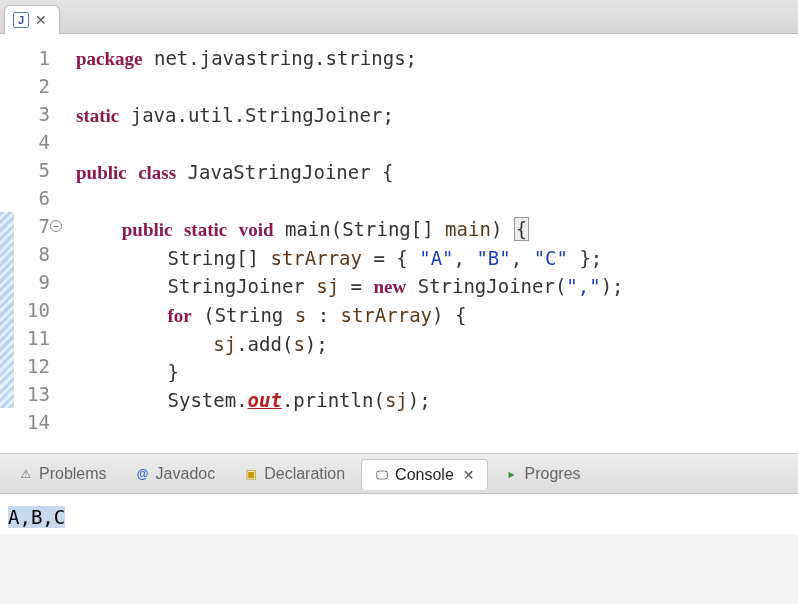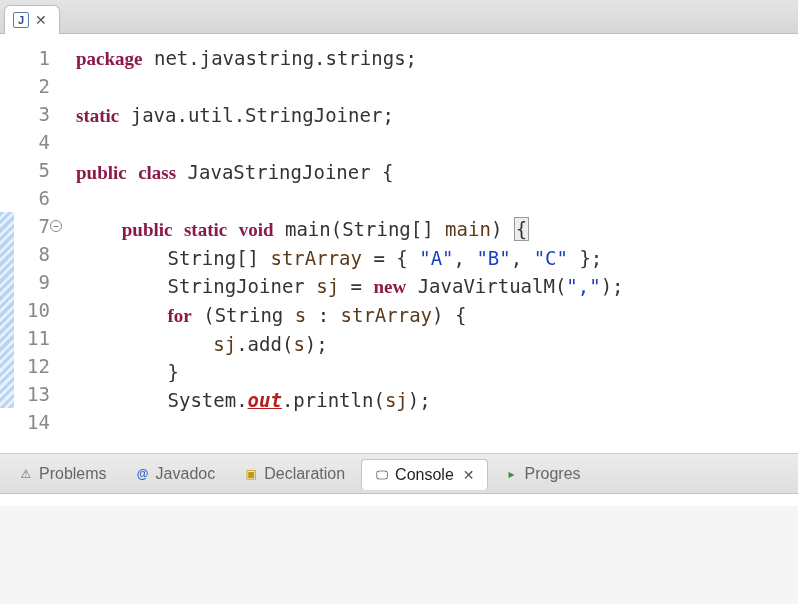--- a/index.html
+++ b/index.html
@@ -178,21 +178,21 @@
     <div class="ln">14</div>
   </div>
   <div class="code"><span><span class="kw">package</span> <span>net.javastring.strings;</span></span>
 <span> </span>
 <span><span class="kw">static</span> <span>java.util.StringJoiner;</span></span>
 <span> </span>
 <span><span class="kw">public</span> <span class="kw">class</span> <span>JavaStringJoiner</span> <span>{</span></span>
 <span> </span>
 <span>    <span class="kw">public</span> <span class="kw">static</span> <span class="kw">void</span> <span>main</span><span>(String[] </span><span class="id">main</span><span>) </span><span class="brace-hl">{</span></span>
 <span>        <span>String[] </span><span class="id">strArray</span><span> = { </span><span class="str">"A"</span><span>, </span><span class="str">"B"</span><span>, </span><span class="str">"C"</span><span> };</span></span>
-<span>        <span>StringJoiner </span><span class="id">sj</span><span> = </span><span class="kw">new</span><span> JavaVirtualM(</span><span class="str">","</span><span>);</span></span>
+<span>        <span>StringJoiner </span><span class="id">sj</span><span> = </span><span class="kw">new</span><span> StringJoiner(</span><span class="str">","</span><span>);</span></span>
 <span>        <span class="kw">for</span><span> (String </span><span class="id">s</span><span> : </span><span class="id">strArray</span><span>) {</span></span>
 <span>            <span class="id">sj</span><span>.add(</span><span class="id">s</span><span>);</span></span>
 <span>        <span>}</span></span>
 <span>        <span>System.</span><span class="stat">out</span><span>.println(</span><span class="id">sj</span><span>);</span></span>
 <span> </span></div>
 </div>
 
 <div class="panel-tabs">
   <div class="ptab">
     <span class="pico">⚠</span>
@@ -211,13 +211,14 @@
     <span>Console</span>
     <span class="x-icon" style="margin-left:4px">✕</span>
   </div>
   <div class="ptab">
     <span class="pico" style="color:#3a8a3a">▸</span>
     <span>Progres</span>
   </div>
 </div>
 
 <div class="console">
+  <div class="out"><span class="sel">A,B,C</span></div>
 </div>
 
 </body></html>

